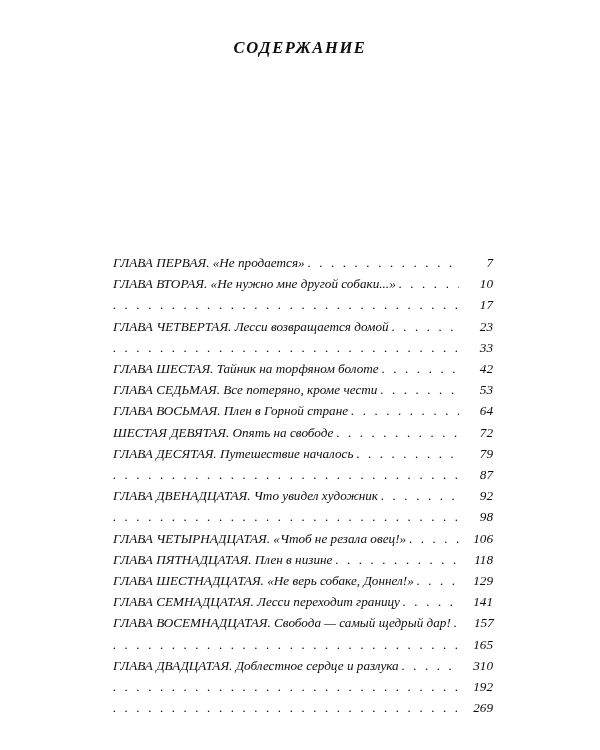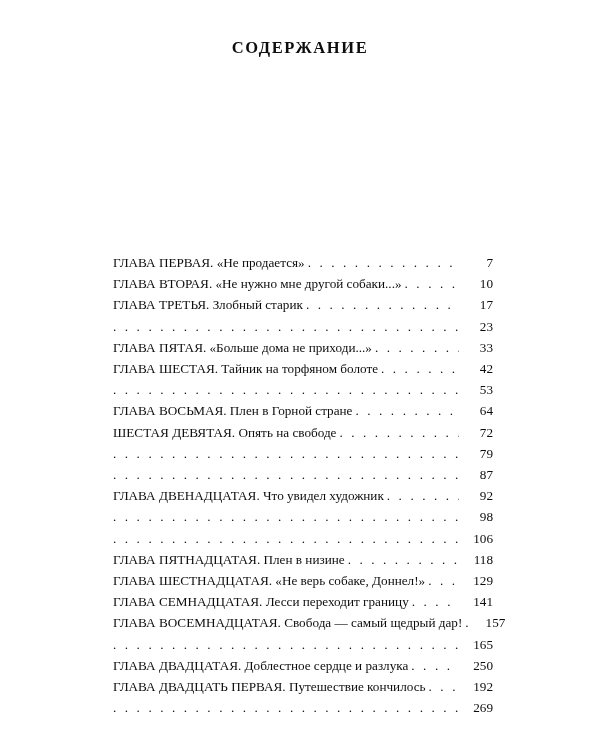--- a/index.html
+++ b/index.html
@@ -12,20 +12,21 @@
     background: #ffffff;
     font-family: "Liberation Serif", serif;
     color: #0d0d0d;
     overflow: hidden;
   }
   .page {
     position: relative;
     width: 600px;
     height: 678px;
     box-sizing: border-box;
+    font-style: italic;
   }
   .toc-title {
     position: absolute;
     top: 38px;
     left: 0;
     width: 600px;
     text-align: center;
     font-family: "Liberation Serif", serif;
     font-weight: bold;
     font-size: 16.5px;
@@ -76,70 +77,72 @@
         <span class="entry-title">ГЛАВА ПЕРВАЯ. «Не продается»</span>
         <span class="entry-dots">. . . . . . . . . . . . . . . . . . . . . . . . . . . . . . . . . . . . . . . . . . . . . . . . . . . . . . . . .</span>
         <span class="entry-page">7</span>
       </div>
       <div class="toc-entry">
         <span class="entry-title">ГЛАВА ВТОРАЯ. «Не нужно мне другой собаки...»</span>
         <span class="entry-dots">. . . . . . . . . . . . . . . . . . . . . . . . . . . . . . . . . . . . . . . . . . . . . . . . . . . . . . . . .</span>
         <span class="entry-page">10</span>
       </div>
       <div class="toc-entry">
-        <span class="entry-title">ГЛАВА ТРЕТЬЯ. Злобный старик</span>
         <span class="entry-dots">. . . . . . . . . . . . . . . . . . . . . . . . . . . . . . . . . . . . . . . . . . . . . . . . . . . . . . . . .</span>
         <span class="entry-page">17</span>
       </div>
       <div class="toc-entry">
+        <span class="entry-title">ГЛАВА ЧЕТВЕРТАЯ. Лесси возвращается домой</span>
         <span class="entry-dots">. . . . . . . . . . . . . . . . . . . . . . . . . . . . . . . . . . . . . . . . . . . . . . . . . . . . . . . . .</span>
         <span class="entry-page">23</span>
       </div>
       <div class="toc-entry">
-        <span class="entry-title">ГЛАВА ПЯТАЯ. «Больше дома не приходи...»</span>
         <span class="entry-dots">. . . . . . . . . . . . . . . . . . . . . . . . . . . . . . . . . . . . . . . . . . . . . . . . . . . . . . . . .</span>
         <span class="entry-page">33</span>
       </div>
       <div class="toc-entry">
         <span class="entry-title">ГЛАВА ШЕСТАЯ. Тайник на торфяном болоте</span>
         <span class="entry-dots">. . . . . . . . . . . . . . . . . . . . . . . . . . . . . . . . . . . . . . . . . . . . . . . . . . . . . . . . .</span>
         <span class="entry-page">42</span>
       </div>
       <div class="toc-entry">
+        <span class="entry-title">ГЛАВА СЕДЬМАЯ. Все потеряно, кроме чести</span>
         <span class="entry-dots">. . . . . . . . . . . . . . . . . . . . . . . . . . . . . . . . . . . . . . . . . . . . . . . . . . . . . . . . .</span>
         <span class="entry-page">53</span>
       </div>
       <div class="toc-entry">
         <span class="entry-title">ГЛАВА ВОСЬМАЯ. Плен в Горной стране</span>
         <span class="entry-dots">. . . . . . . . . . . . . . . . . . . . . . . . . . . . . . . . . . . . . . . . . . . . . . . . . . . . . . . . .</span>
         <span class="entry-page">64</span>
       </div>
       <div class="toc-entry">
         <span class="entry-title">ШЕСТАЯ ДЕВЯТАЯ. Опять на свободе</span>
         <span class="entry-dots">. . . . . . . . . . . . . . . . . . . . . . . . . . . . . . . . . . . . . . . . . . . . . . . . . . . . . . . . .</span>
         <span class="entry-page">72</span>
       </div>
       <div class="toc-entry">
+        <span class="entry-title">ГЛАВА ДЕСЯТАЯ. Путешествие началось</span>
         <span class="entry-dots">. . . . . . . . . . . . . . . . . . . . . . . . . . . . . . . . . . . . . . . . . . . . . . . . . . . . . . . . .</span>
         <span class="entry-page">79</span>
       </div>
       <div class="toc-entry">
         <span class="entry-dots">. . . . . . . . . . . . . . . . . . . . . . . . . . . . . . . . . . . . . . . . . . . . . . . . . . . . . . . . .</span>
         <span class="entry-page">87</span>
       </div>
       <div class="toc-entry">
         <span class="entry-title">ГЛАВА ДВЕНАДЦАТАЯ. Что увидел художник</span>
         <span class="entry-dots">. . . . . . . . . . . . . . . . . . . . . . . . . . . . . . . . . . . . . . . . . . . . . . . . . . . . . . . . .</span>
         <span class="entry-page">92</span>
       </div>
       <div class="toc-entry">
         <span class="entry-dots">. . . . . . . . . . . . . . . . . . . . . . . . . . . . . . . . . . . . . . . . . . . . . . . . . . . . . . . . .</span>
         <span class="entry-page">98</span>
       </div>
       <div class="toc-entry">
+        <span class="entry-title">ГЛАВА ЧЕТЫРНАДЦАТАЯ. «Чтоб не резала овец!»</span>
         <span class="entry-dots">. . . . . . . . . . . . . . . . . . . . . . . . . . . . . . . . . . . . . . . . . . . . . . . . . . . . . . . . .</span>
         <span class="entry-page">106</span>
       </div>
       <div class="toc-entry">
         <span class="entry-title">ГЛАВА ПЯТНАДЦАТАЯ. Плен в низине</span>
         <span class="entry-dots">. . . . . . . . . . . . . . . . . . . . . . . . . . . . . . . . . . . . . . . . . . . . . . . . . . . . . . . . .</span>
         <span class="entry-page">118</span>
       </div>
       <div class="toc-entry">
         <span class="entry-title">ГЛАВА ШЕСТНАДЦАТАЯ. «Не верь собаке, Доннел!»</span>
@@ -156,24 +159,23 @@
         <span class="entry-dots">. . . . . . . . . . . . . . . . . . . . . . . . . . . . . . . . . . . . . . . . . . . . . . . . . . . . . . . . .</span>
         <span class="entry-page">157</span>
       </div>
       <div class="toc-entry">
         <span class="entry-dots">. . . . . . . . . . . . . . . . . . . . . . . . . . . . . . . . . . . . . . . . . . . . . . . . . . . . . . . . .</span>
         <span class="entry-page">165</span>
       </div>
       <div class="toc-entry">
         <span class="entry-title">ГЛАВА ДВАДЦАТАЯ. Доблестное сердце и разлука</span>
         <span class="entry-dots">. . . . . . . . . . . . . . . . . . . . . . . . . . . . . . . . . . . . . . . . . . . . . . . . . . . . . . . . .</span>
-        <span class="entry-page">250</span>
+        <span class="entry-page">310</span>
       </div>
       <div class="toc-entry">
-        <span class="entry-title">ГЛАВА ДВАДЦАТЬ ПЕРВАЯ. Путешествие кончилось</span>
         <span class="entry-dots">. . . . . . . . . . . . . . . . . . . . . . . . . . . . . . . . . . . . . . . . . . . . . . . . . . . . . . . . .</span>
         <span class="entry-page">192</span>
       </div>
       <div class="toc-entry">
         <span class="entry-dots">. . . . . . . . . . . . . . . . . . . . . . . . . . . . . . . . . . . . . . . . . . . . . . . . . . . . . . . . .</span>
         <span class="entry-page">269</span>
       </div>
     </div>
 
 </div>

